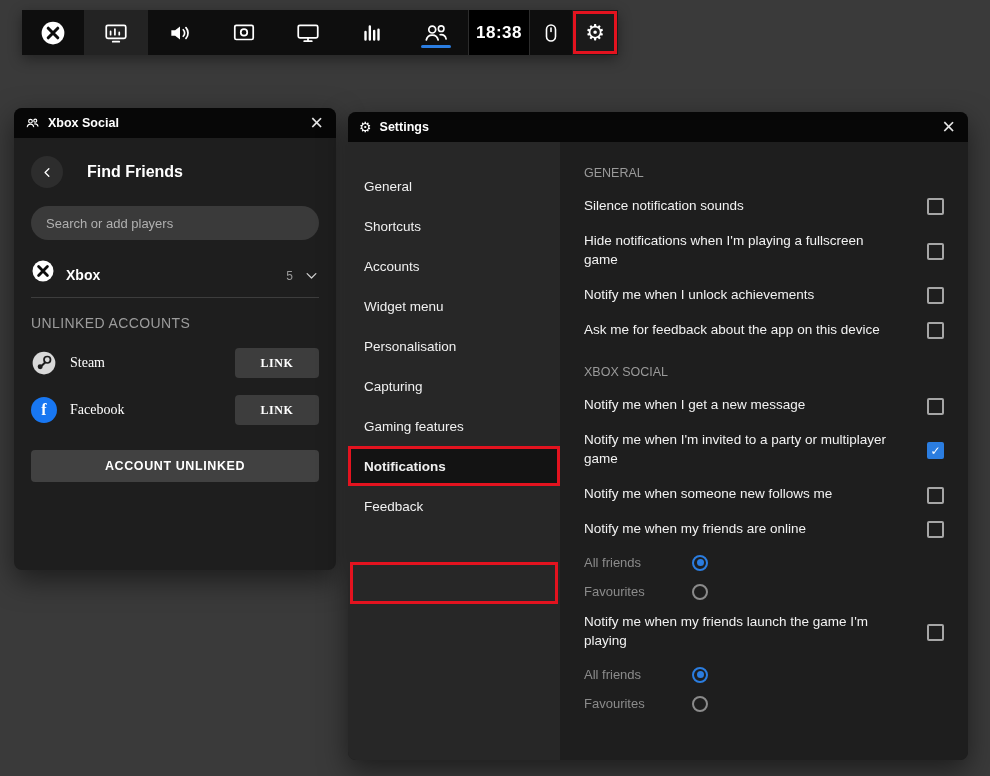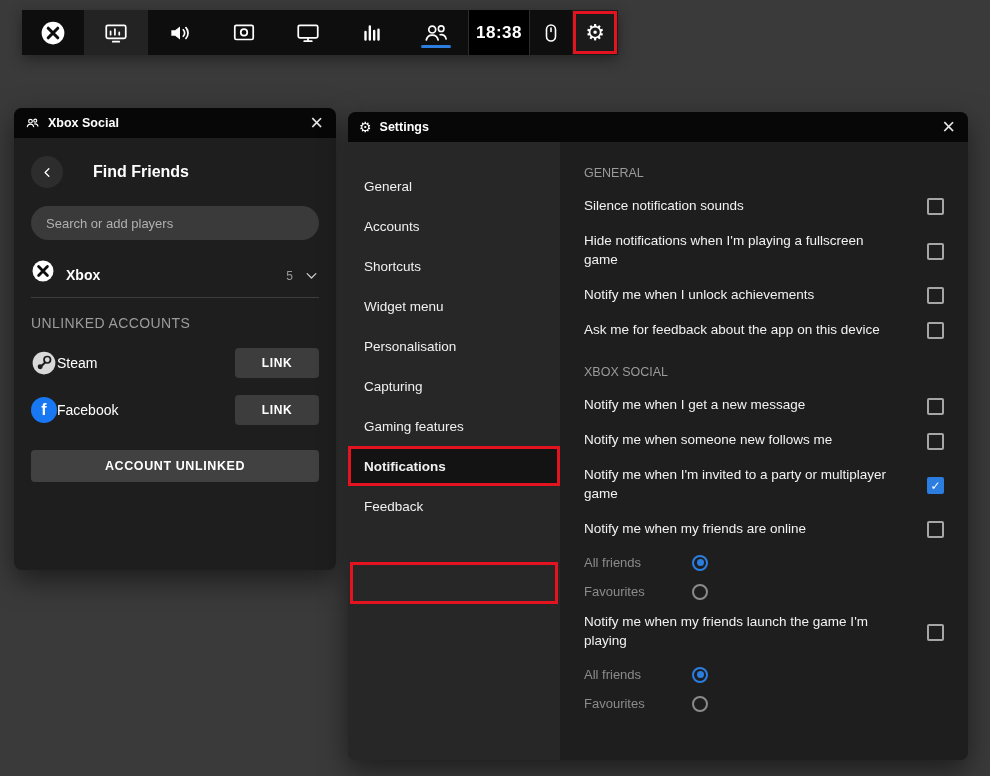--- a/index.html
+++ b/index.html
@@ -53,39 +53,39 @@
   .panel-title { font-size:12.5px; font-weight:bold; color:#fff; }
   .close-btn {
     margin-left:auto; color:#e6e6e6; font-size:22px; line-height:22px;
     cursor:pointer; font-weight:normal; padding:0 2px;
   }
   .title-gear { font-size:14px; color:#fff; line-height:1; }
 
   
   .social-panel { left:14px; top:108px; width:322px; height:462px; }
   .social-body { padding:12px 17px 0; }
-  .find-row { display:flex; align-items:center; gap:30px; margin-top:6px; }
+  .find-row { display:flex; align-items:center; gap:24px; margin-top:6px; }
   .back-btn {
     width:32px; height:32px; border-radius:50%; background:#2d2d2d;
     display:flex; align-items:center; justify-content:center; cursor:pointer;
     flex:none;
   }
   .find-title { font-size:16px; font-weight:bold; color:#fff; }
   .search-input {
     margin-top:18px; width:100%; height:34px; border-radius:17px;
     background:#3a3a3a; border:none; padding:0 15px; color:#d6d6d6;
     font-size:13px; outline:none; font-family:inherit;
   }
   .search-input::placeholder { color:#b0b0b0; }
   .xbox-row { display:flex; align-items:flex-end; gap:11px; margin-top:16px; padding:3px 0; cursor:pointer; }
   .xbox-row-label { font-size:14px; font-weight:bold; color:#fff; }
   .xbox-count { margin-left:auto; color:#9a9a9a; font-size:12px; }
   .divider { height:1px; background:#3d3d3d; margin-top:11px; }
   .section-label { margin-top:17px; color:#9c9c9c; font-size:14px; letter-spacing:.4px; }
-  .account-row { display:flex; align-items:center; margin-top:17px; }
+  .account-row { display:flex; align-items:center; gap:13px; margin-top:17px;font-family:Liberation Serif, serif; }
   .account-name { color:#fff; font-size:14px; }
   .brand-circle {
     width:26px; height:26px; border-radius:50%; display:flex;
     align-items:center; justify-content:center; flex:none;
   }
   .fb-circle { background:var(--facebook); color:#fff; font-weight:bold; font-size:16px; }
   .link-btn {
     margin-left:auto; width:84px; height:30px; background:#3d3d3d; border:none;
     border-radius:4px; color:#fff; font-weight:bold; font-size:12px;
     letter-spacing:.6px; cursor:pointer; font-family:inherit;
@@ -280,22 +280,22 @@
 
   <div class="panel settings-panel">
     <div class="panel-titlebar">
       <span class="title-gear">⚙</span>
       <span class="panel-title">Settings</span>
       <span class="close-btn">×</span>
     </div>
     <div class="settings-body">
       <div class="settings-sidebar">
         <div class="menu-item">General</div>
+        <div class="menu-item">Shortcuts</div>
         <div class="menu-item">Accounts</div>
-        <div class="menu-item">Shortcuts</div>
         <div class="menu-item">Widget menu</div>
         <div class="menu-item">Personalisation</div>
         <div class="menu-item">Capturing</div>
         <div class="menu-item">Gaming features</div>
         <div class="menu-item selected redbox">Notifications</div>
         <div class="menu-item">Feedback</div>
       </div>
 
       <div class="settings-content">
         <div class="content-header">GENERAL</div>
@@ -317,28 +317,28 @@
           <span class="checkbox"></span>
         </div>
 
         <div class="content-header gap-top">XBOX SOCIAL</div>
 
         <div class="setting-row">
           <span class="setting-label">Notify me when I get a new message</span>
           <span class="checkbox"></span>
         </div>
         <div class="setting-row">
-          <span class="setting-label">Notify me when someone new follows me</span>
-          <span class="checkbox"></span>
-        </div>
-        <div class="setting-row">
           <span class="setting-label">Notify me when I'm invited to a party or multiplayer game</span>
           <span class="checkbox checked">
               <span class="check">✓</span>
             </span>
+        </div>
+        <div class="setting-row">
+          <span class="setting-label">Notify me when someone new follows me</span>
+          <span class="checkbox"></span>
         </div>
         <div class="setting-row">
           <span class="setting-label">Notify me when my friends are online</span>
           <span class="checkbox"></span>
         </div>
         <div class="radio-row">
           <span class="radio-label">All friends</span>
           <span class="radio selected">
               <span class="dot"></span>
             </span>

